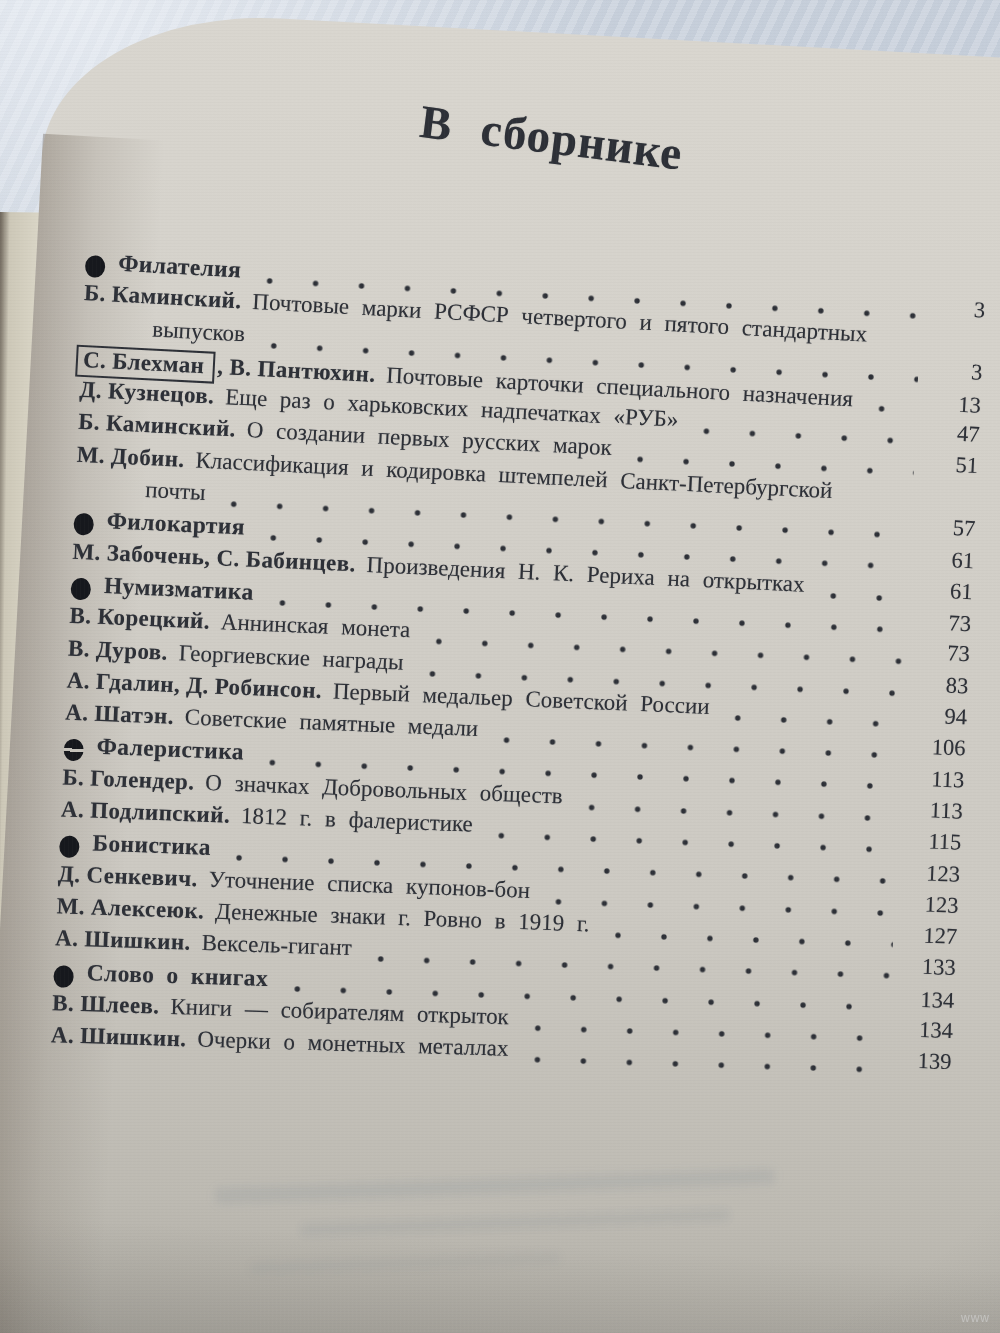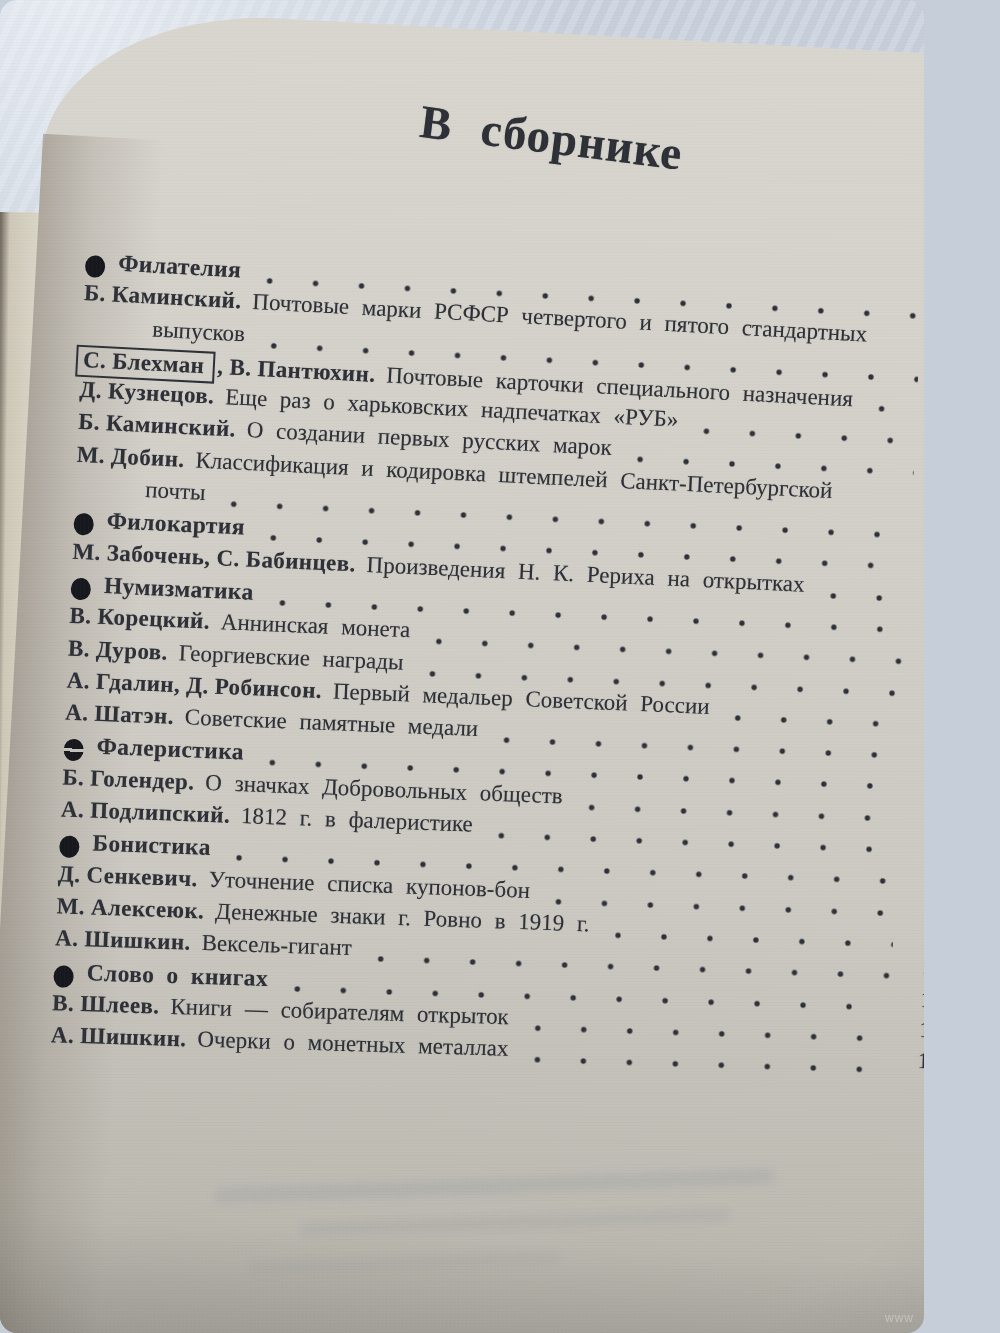--- a/index.html
+++ b/index.html
@@ -2,26 +2,25 @@
 <html><head>
 <meta charset="utf-8">
 <style>
   html,body{margin:0;padding:0;}
   body{
     width:1000px;height:1333px;overflow:hidden;
     background:#c5ced9;
     font-family:"Liberation Serif","DejaVu Serif",serif;
   }
   .photo{
-    position:relative;width:924px;height:1333px;overflow:hidden;
+    position:relative;width:1000px;height:1333px;overflow:hidden;
     background:
       radial-gradient(90% 55% at 8% 0%, rgba(246,249,253,.65), rgba(246,249,253,0) 60%),
       repeating-linear-gradient(115deg, rgba(255,255,255,.14) 0 7px, rgba(172,183,199,.12) 7px 15px),
       linear-gradient(160deg,#ccd4df,#bec7d3);
-    border-radius: 17px;
   }
   
   .underpage{
     position:absolute;left:0;top:212px;bottom:0;width:94px;
     background:linear-gradient(90deg,#6b6358 0,#cdc8b8 10px,#ddd9ca 46px,#c2bdae 72px,#958f82 88px,#7b7568 94px);
     transform:rotate(.8deg);transform-origin:0 0;
   }
   .corner-dark{
     position:absolute;left:-34px;bottom:-50px;width:150px;height:430px;
     background:linear-gradient(90deg,rgba(38,31,24,.8),rgba(38,31,24,.28) 55%,rgba(38,31,24,0));

